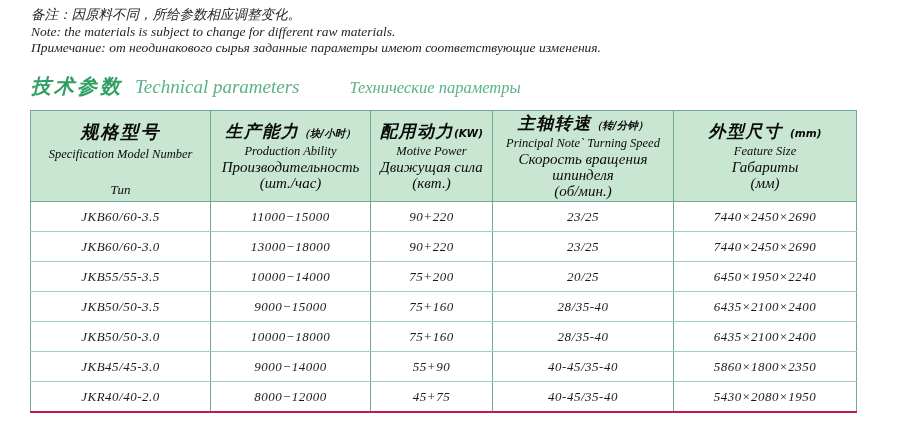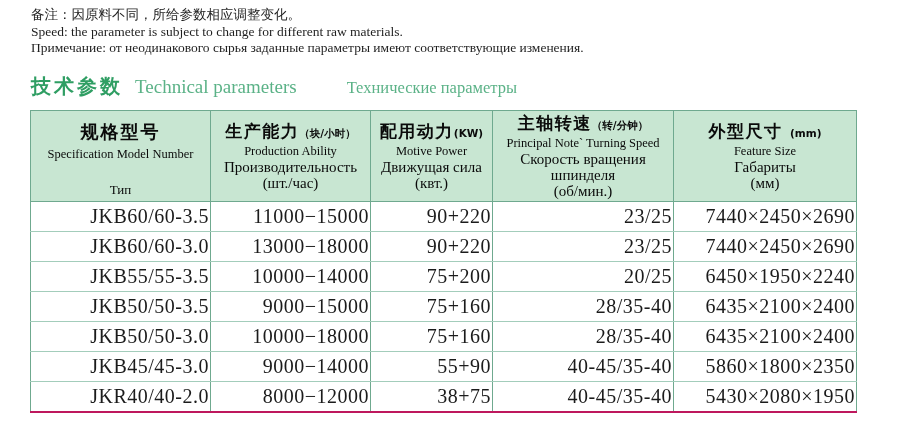--- a/index.html
+++ b/index.html
@@ -1,20 +1,20 @@
 <!DOCTYPE html>
 <html><head>
 <meta charset="utf-8">
 <style>
   html, body { margin:0; padding:0; }
   body {
     width:900px; height:445px; background:#ffffff; overflow:hidden;
     font-family:"Liberation Serif", serif;
   }
-  .page { position:relative; width:716px; height:445px; background:#ffffff; }
+  .page { position:relative; width:716px; height:445px; background:#ffffff;font-style:italic; }
 
   
   .notes { position:absolute; left:31px; top:7px; color:#1f1f1f; }
   .notes div { font-size:13.5px; line-height:16.5px; white-space:nowrap; }
 
   
   .section-title { position:absolute; left:31px; top:73px; white-space:nowrap; }
   .section-title .zh {
     font-family:"DejaVu Sans","Liberation Sans",sans-serif;
     font-weight:bold; font-size:20px; letter-spacing:3px; color:#2f9e63;
@@ -26,22 +26,22 @@
   table.params {
     position:absolute; left:30px; top:110px; width:826px;
     border-collapse:collapse; table-layout:fixed;
   }
   th {
     background:#c8e6d2; border:1px solid #6fa98f;
     height:88px; vertical-align:middle; text-align:center;
     padding:1px 2px; font-weight:normal; color:#0a0a0a;
   }
   td {
-    height:27px; text-align:right; vertical-align:middle;
-    font-size:20px; color:#1b1b1b; letter-spacing:0.5px;
+    height:27px; text-align:center; vertical-align:middle;
+    font-size:13px; color:#1b1b1b; letter-spacing:0.5px;
     border-left:1px solid #6fa98f; border-right:1px solid #6fa98f;
     border-top:1px solid #a3cdbb; border-bottom:1px solid #a3cdbb;
   }
   tbody tr:first-child td { border-top:1px solid #6fa98f; }
   tbody tr:last-child td { border-bottom:2px solid #be185d; }
 
   .th-zh {
     font-family:"DejaVu Sans","Liberation Sans",sans-serif;
     font-weight:bold; font-size:17px; letter-spacing:1.5px; line-height:22px;
   }
@@ -56,21 +56,21 @@
   .col1 .th-en { line-height:19px; }
   .col1 .th-ru { font-size:13px; line-height:20px;margin-top:16px; }
 </style>
 </head>
 <body>
 
 <div class="page">
 
   <div class="notes">
     <div>备注：因原料不同，所给参数相应调整变化。</div>
-    <div>Speed: the parameter is subject to change for different raw materials.</div>
+    <div>Note: the materials is subject to change for different raw materials.</div>
     <div>Примечание: от неодинакового сырья заданные параметры имеют соответствующие изменения.</div>
   </div>
 
   <div class="section-title">
     <span class="zh">技术参数</span>
     <span class="en">Technical parameters</span>
     <span class="ru">Технические параметры</span>
   </div>
 
   <table class="params">
@@ -154,20 +154,20 @@
         <tr>
           <td>JKB45/45-3.0</td>
           <td>9000−14000</td>
           <td>55+90</td>
           <td>40-45/35-40</td>
           <td>5860×1800×2350</td>
         </tr>
         <tr>
           <td>JKR40/40-2.0</td>
           <td>8000−12000</td>
-          <td>38+75</td>
+          <td>45+75</td>
           <td>40-45/35-40</td>
           <td>5430×2080×1950</td>
         </tr>
       </tbody>
   </table>
 
 </div>
 
 </body></html>

